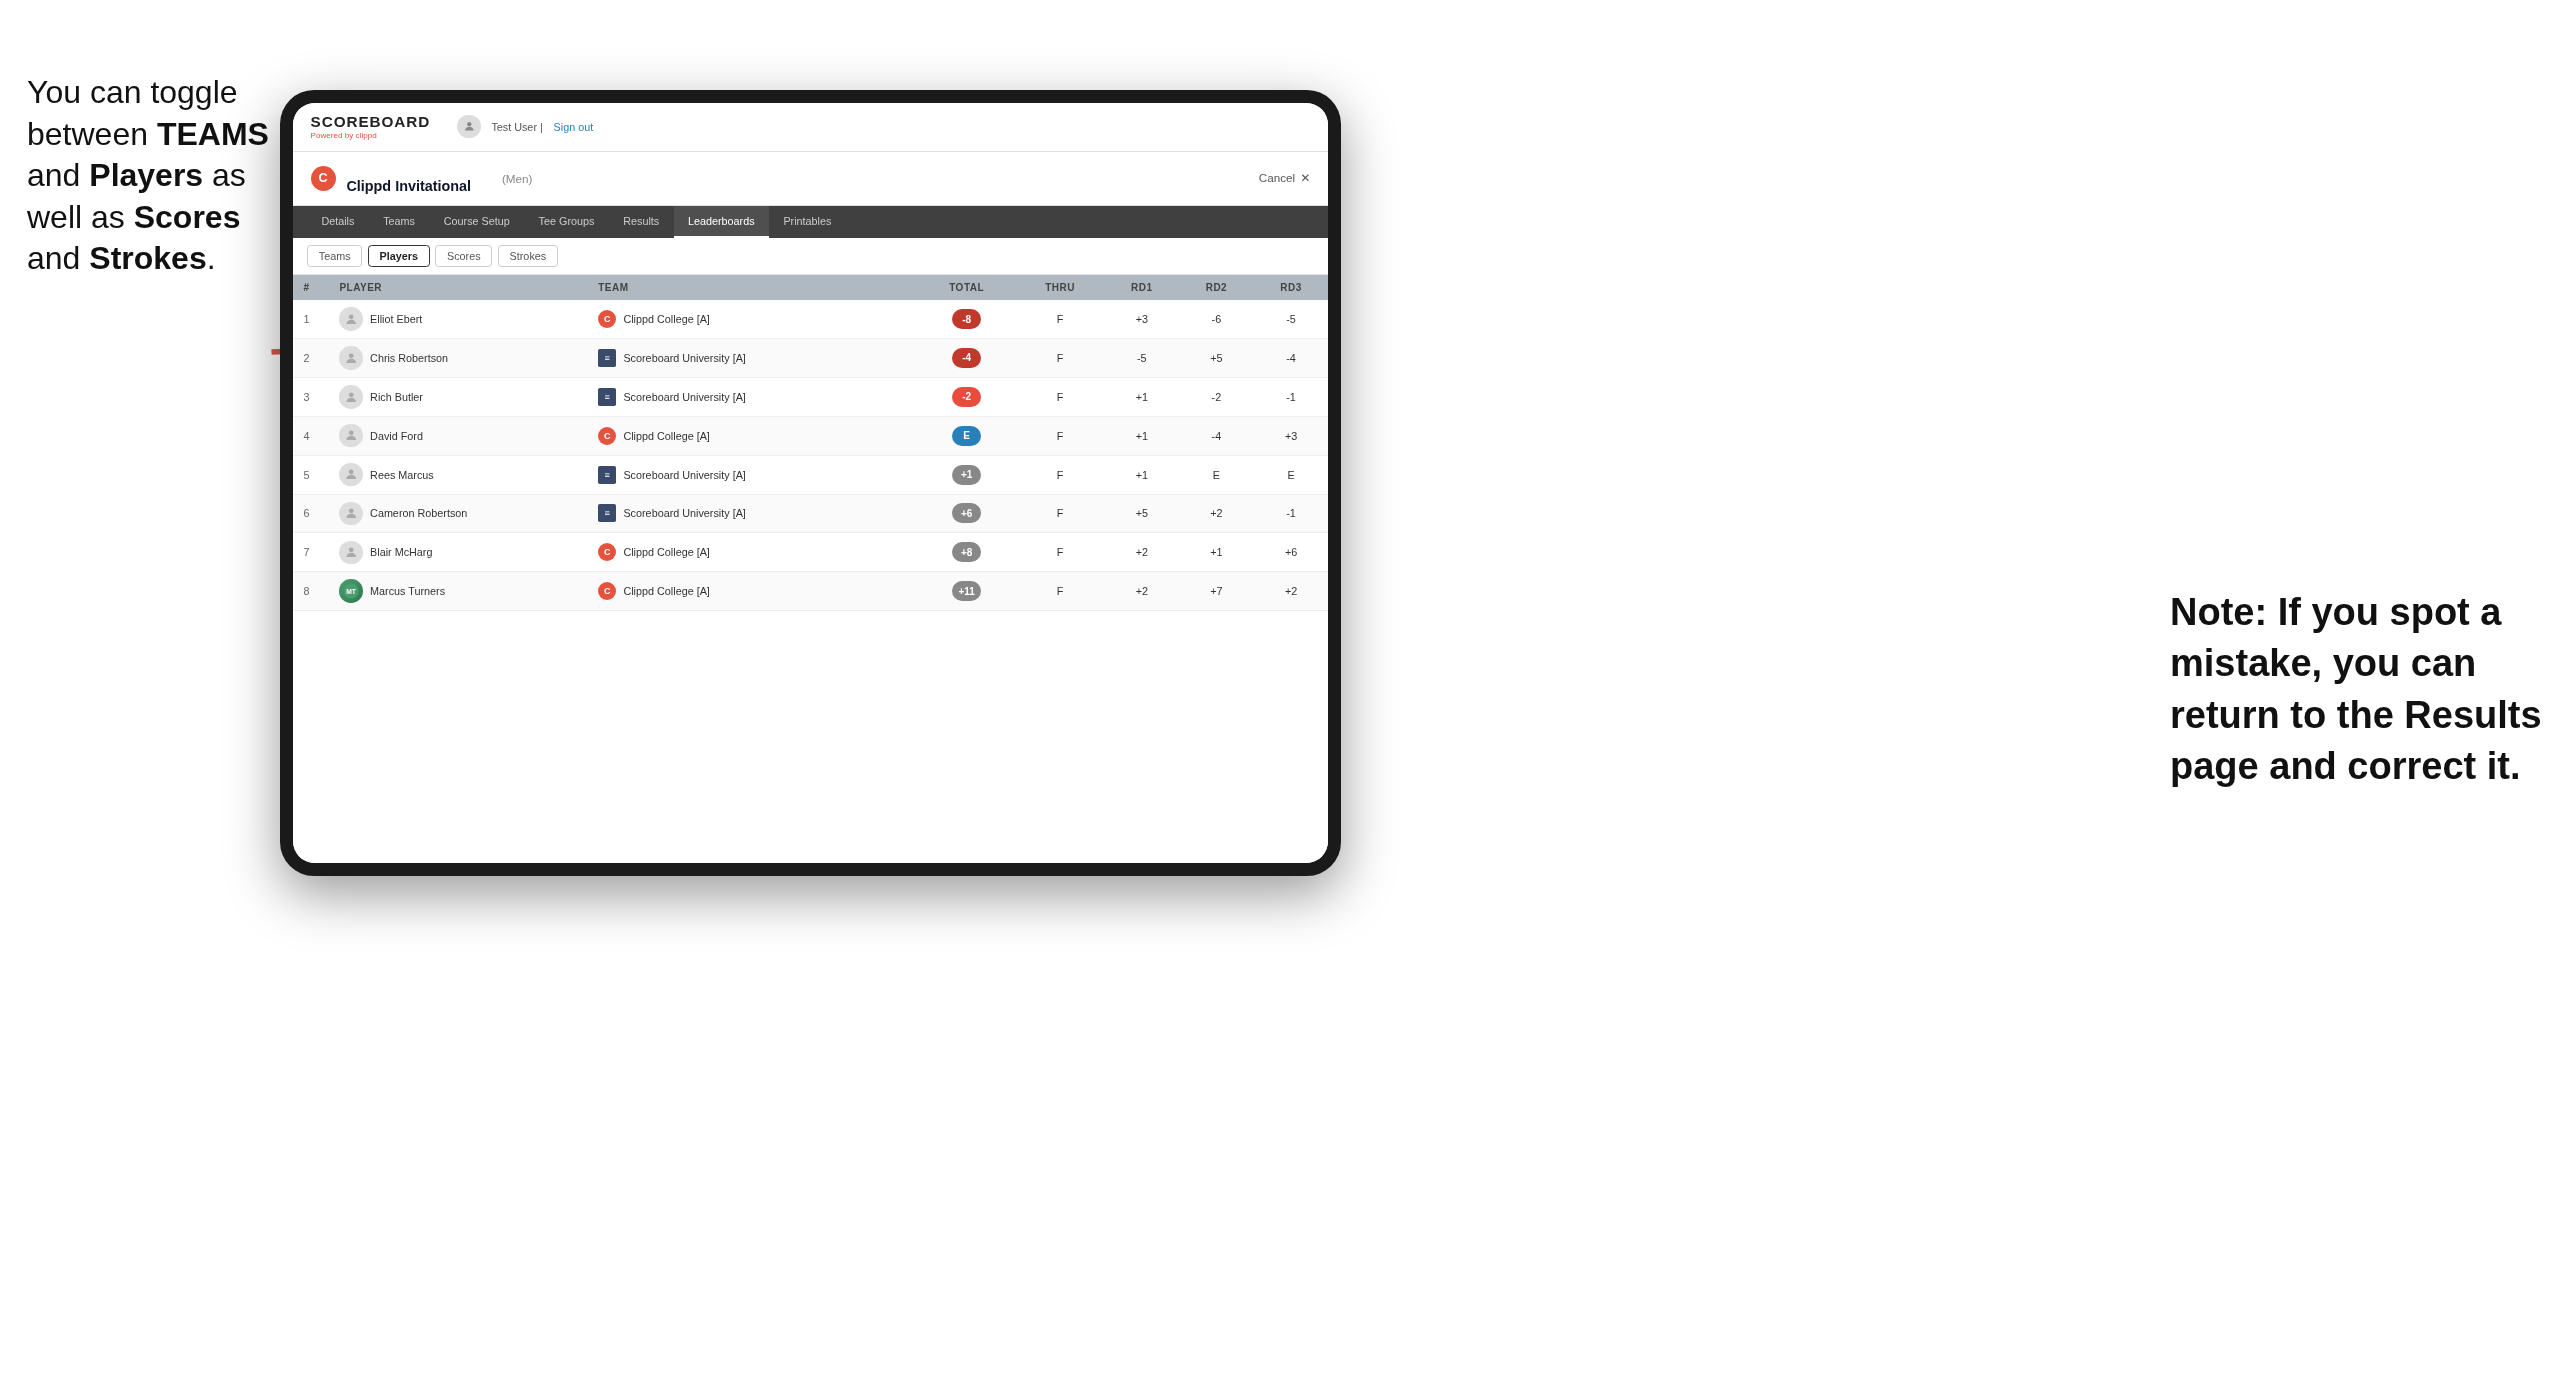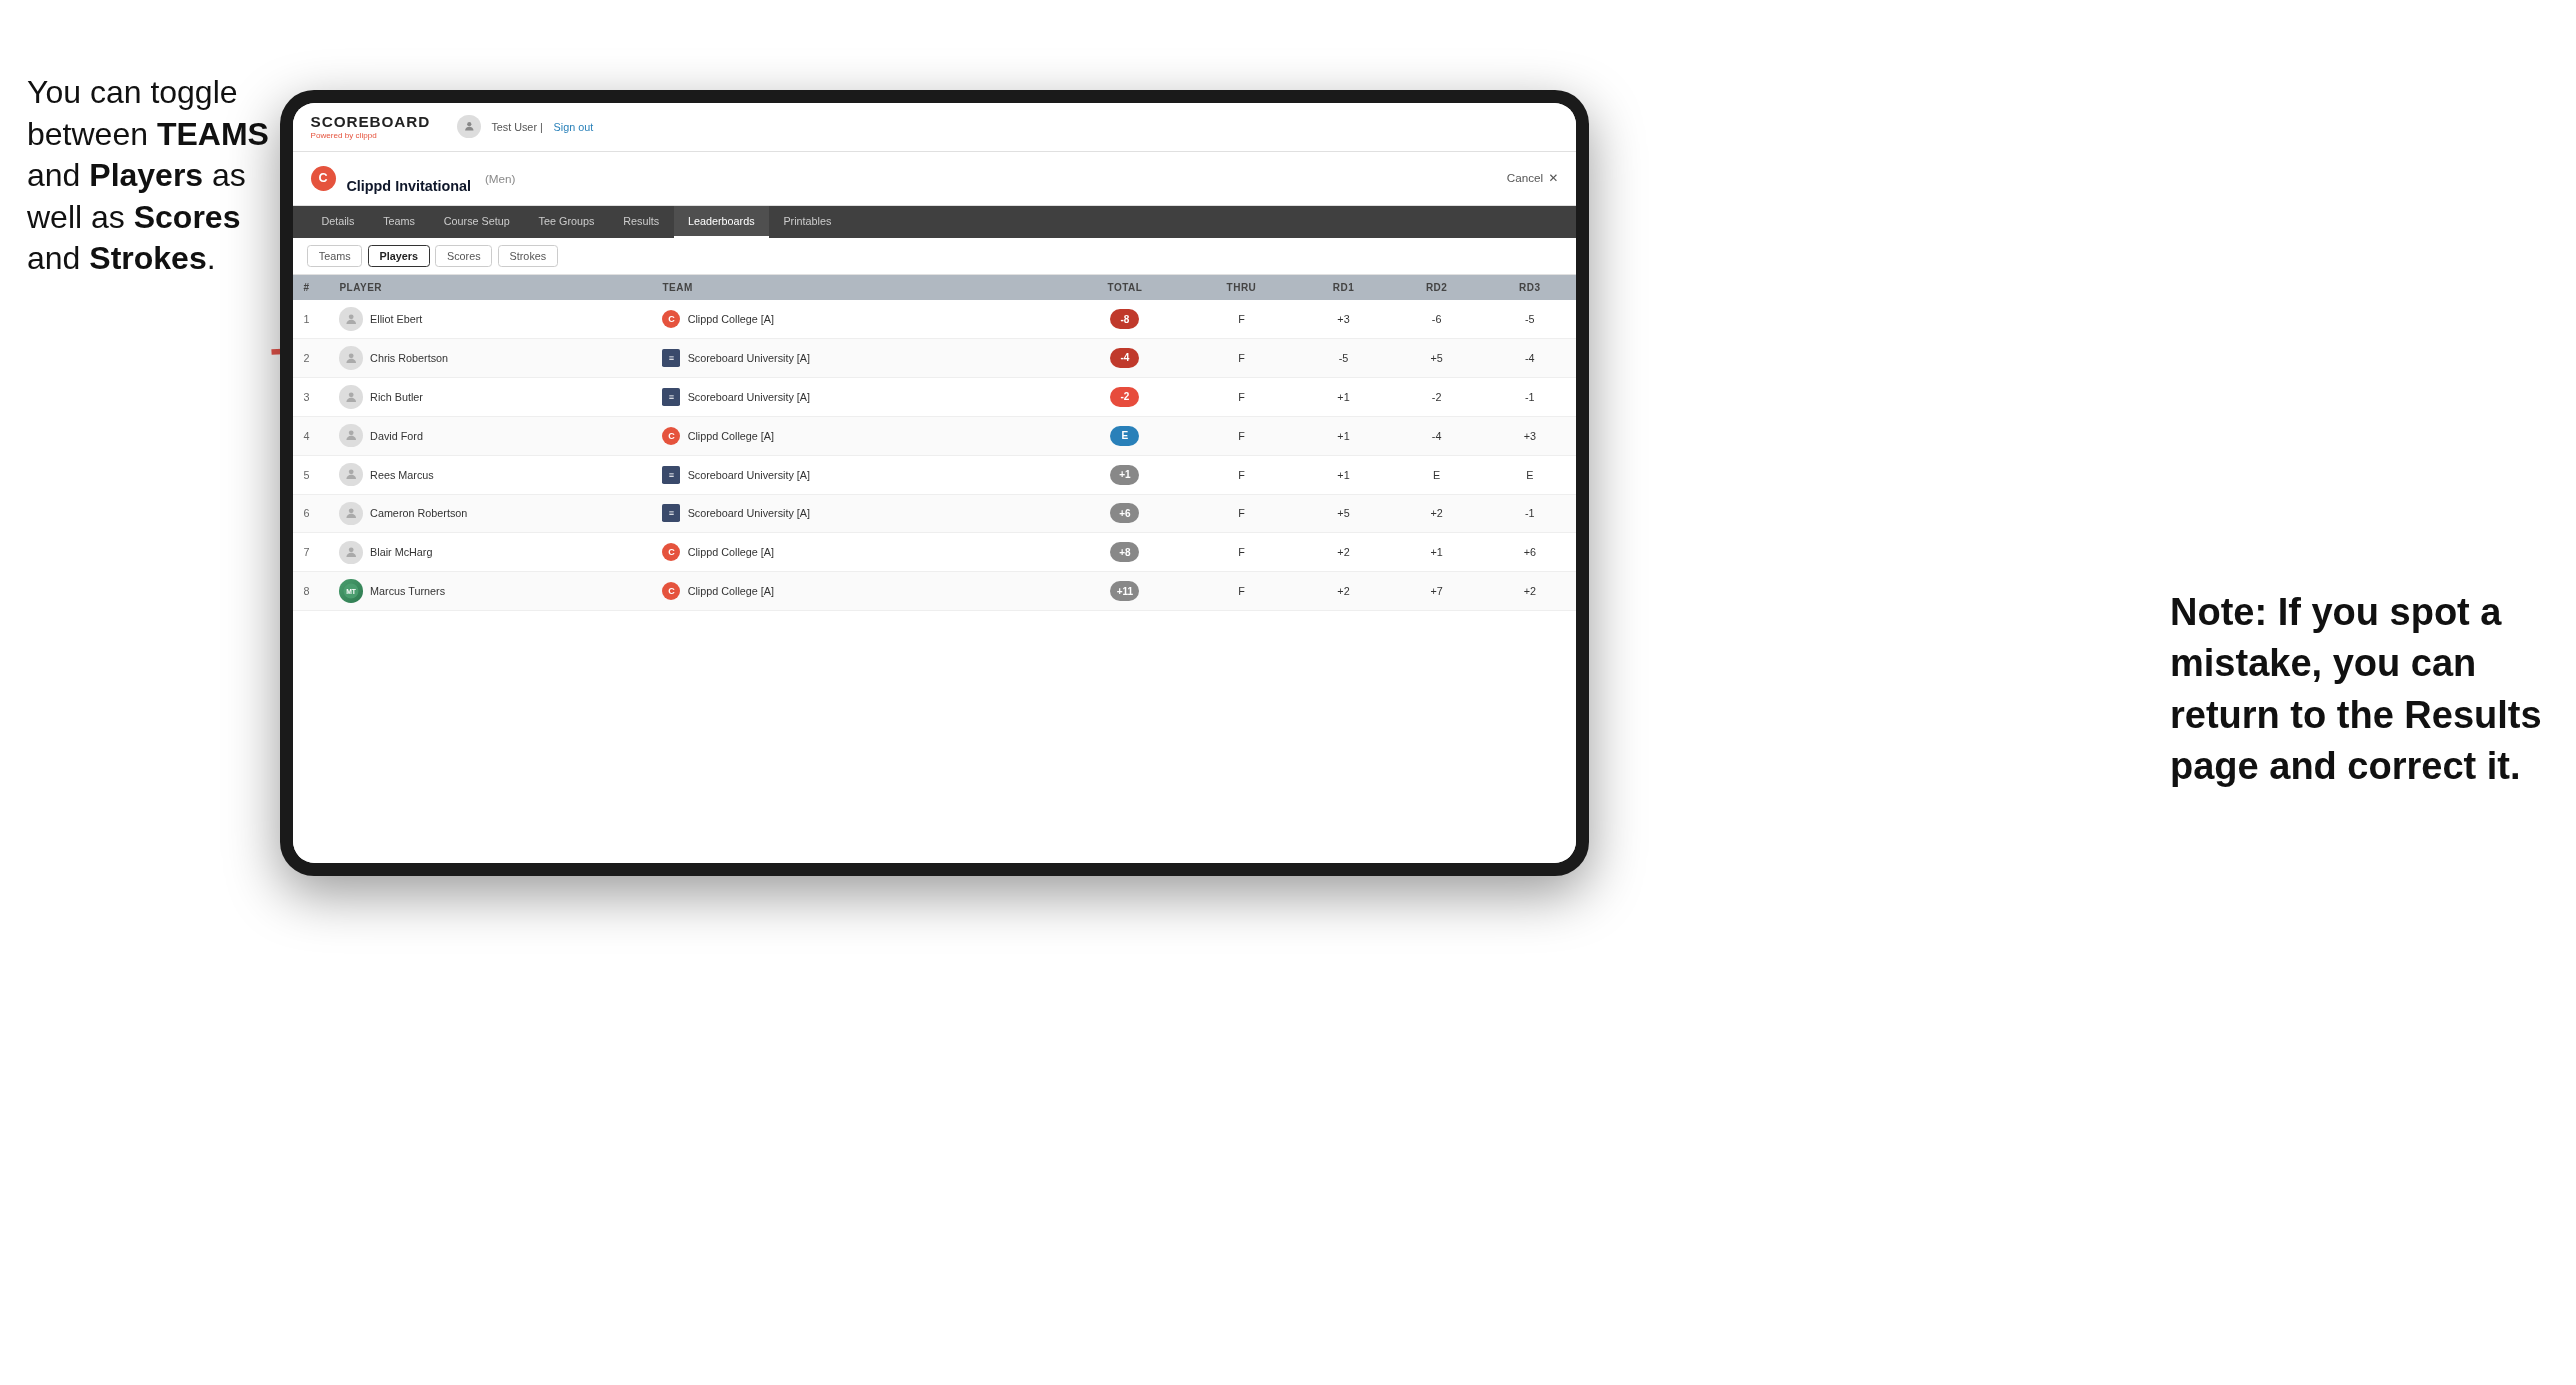--- a/index.html
+++ b/index.html
@@ -47,21 +47,21 @@
       line-height: 1.35;
       color: #111;
     }
     .right-annotation strong { font-weight: 900; }
 
     
     .tablet {
       position: absolute;
       left: 280px;
       top: 90px;
-      width: 1309px;
+      width: 1061px;
       height: 786px;
       background: #1a1a1a;
       border-radius: 34px;
       padding: 12.6px;
       box-shadow: 0 18px 54px rgba(0,0,0,0.4);
     }
     .tablet-screen {
       width: 100%;
       height: 100%;
       background: #f0f0f0;
@@ -165,21 +165,21 @@
     }
     .t-name {
       font-size: 14.4px;
       font-weight: 600;
       color: #0f172a;
       margin-top: 16px;
     }
     .t-sub {
       font-size: 11.7px;
       color: #888;
-      margin-left: 3px;
+      margin-left: 20px;
     }
     .cancel-btn {
       font-size: 11.7px;
       color: #555;
       cursor: pointer;
       display: flex;
       align-items: flex-start;
       gap: 5.4px;
     }
 

